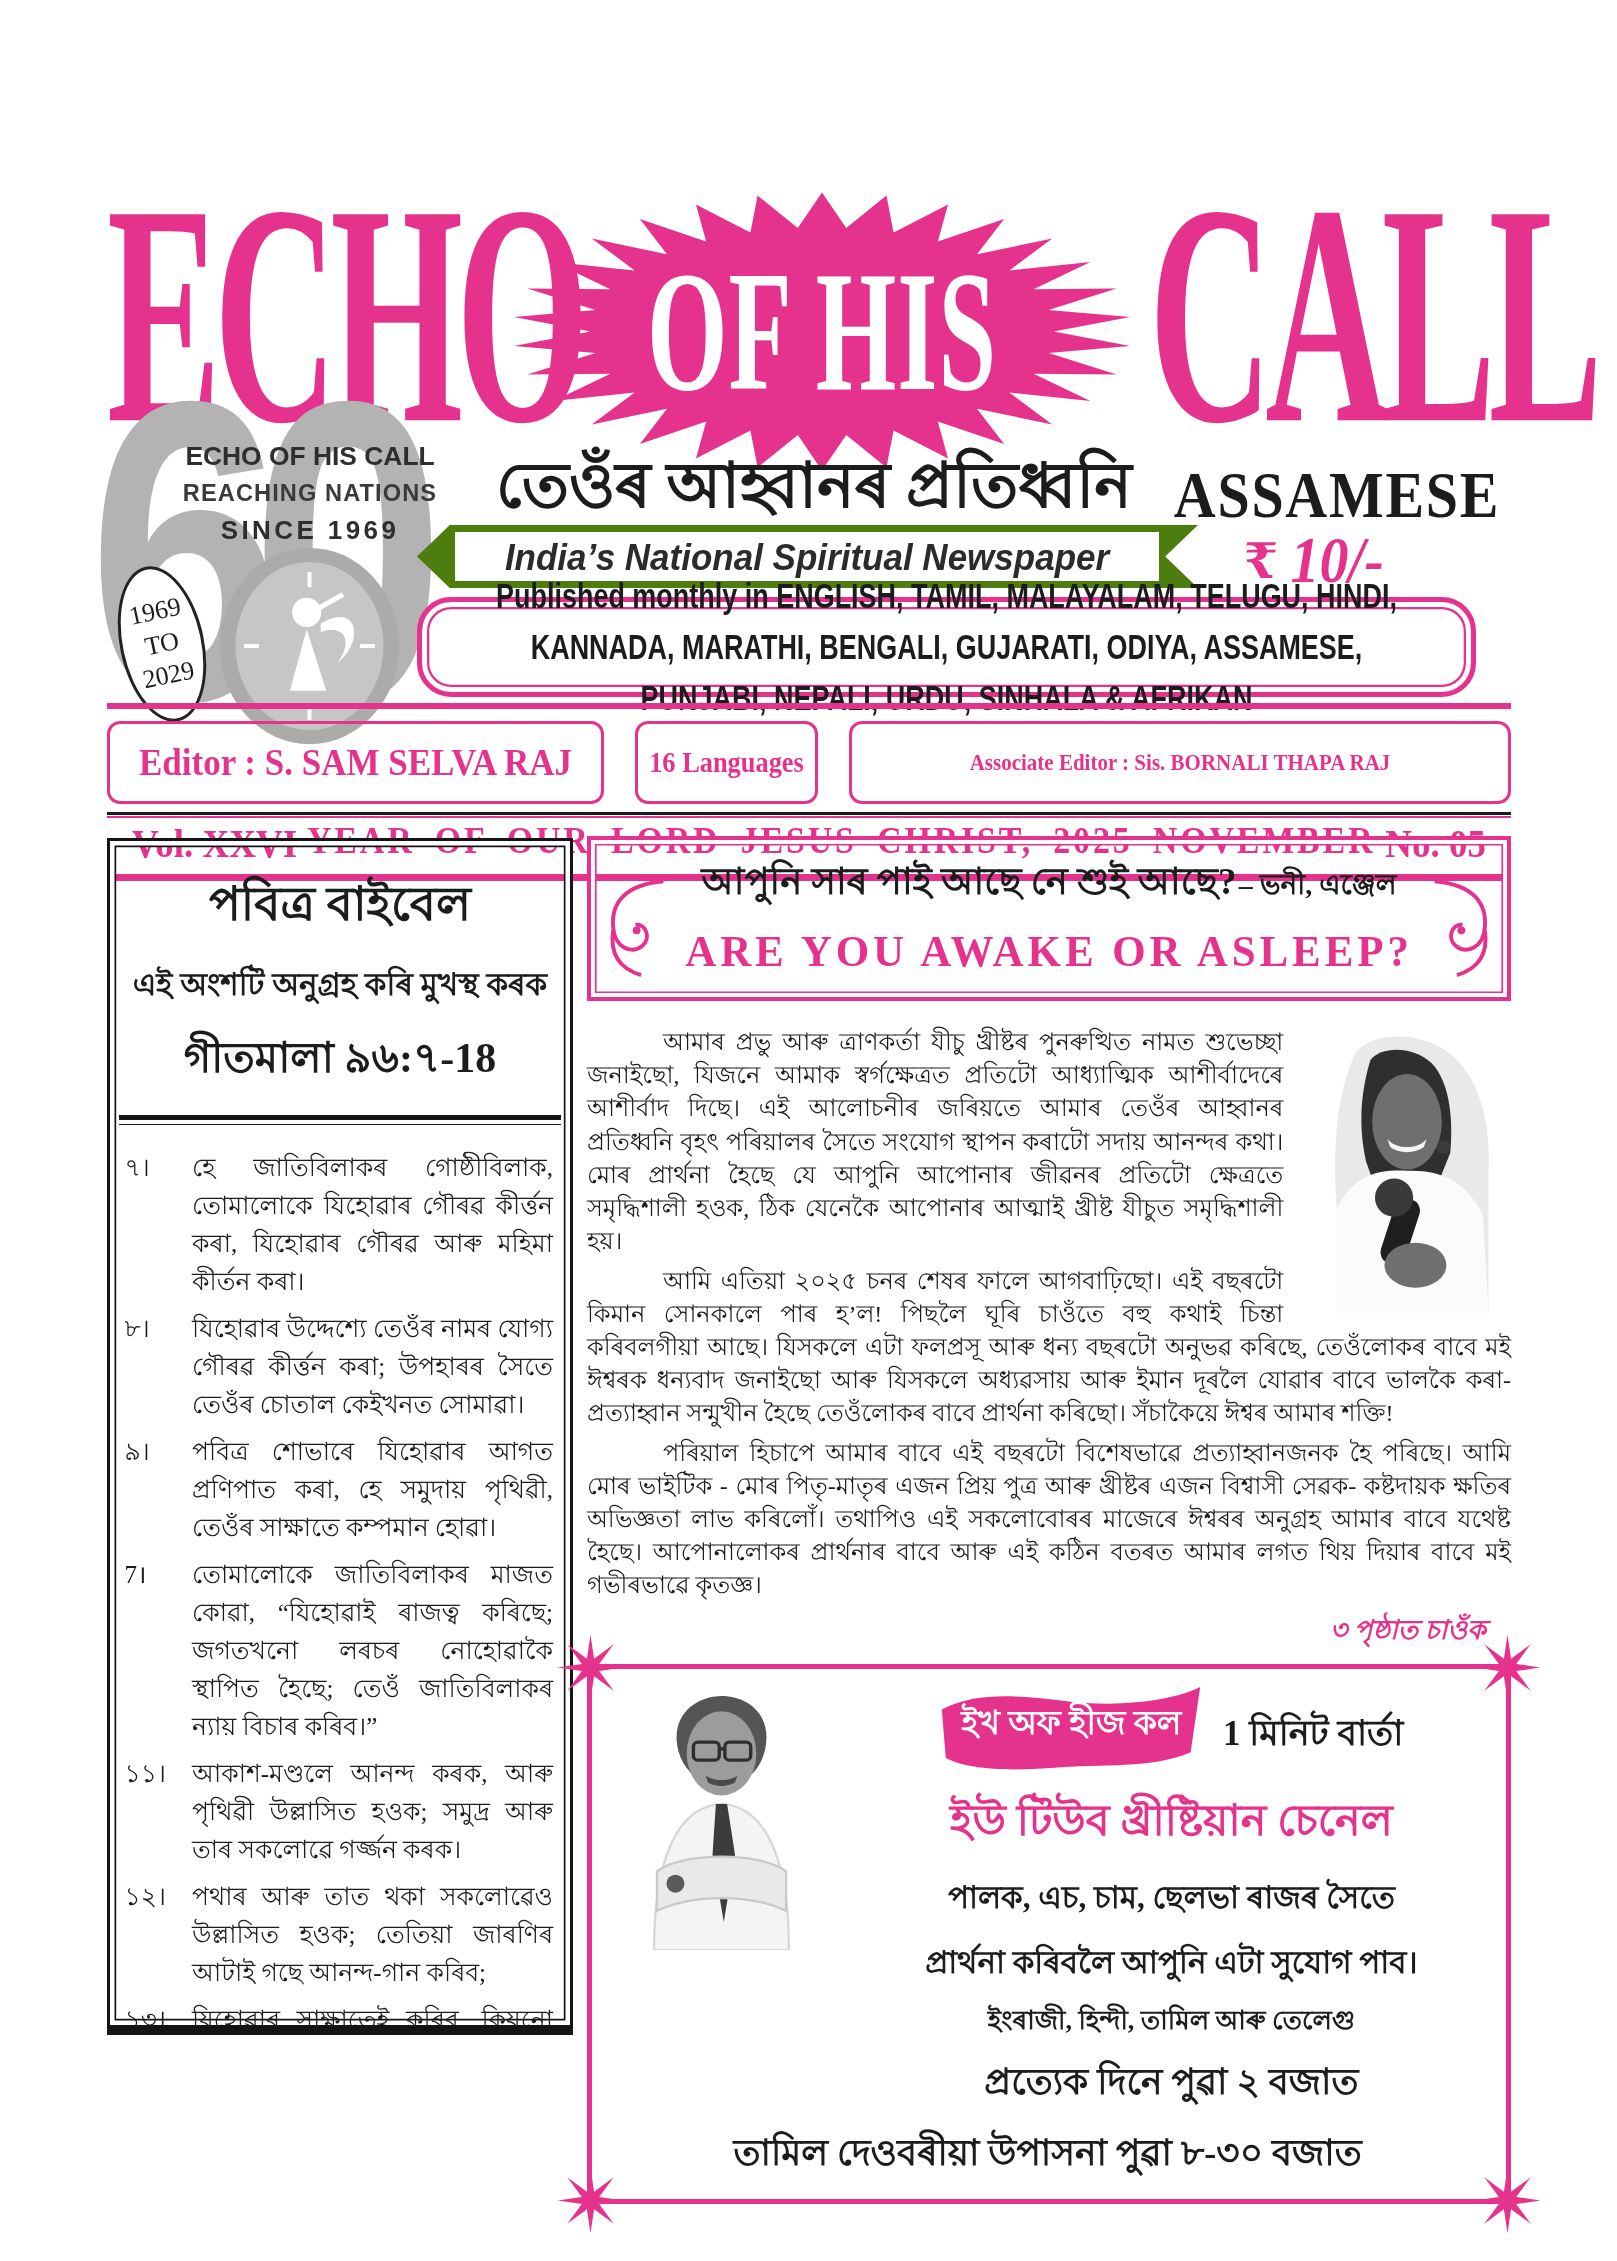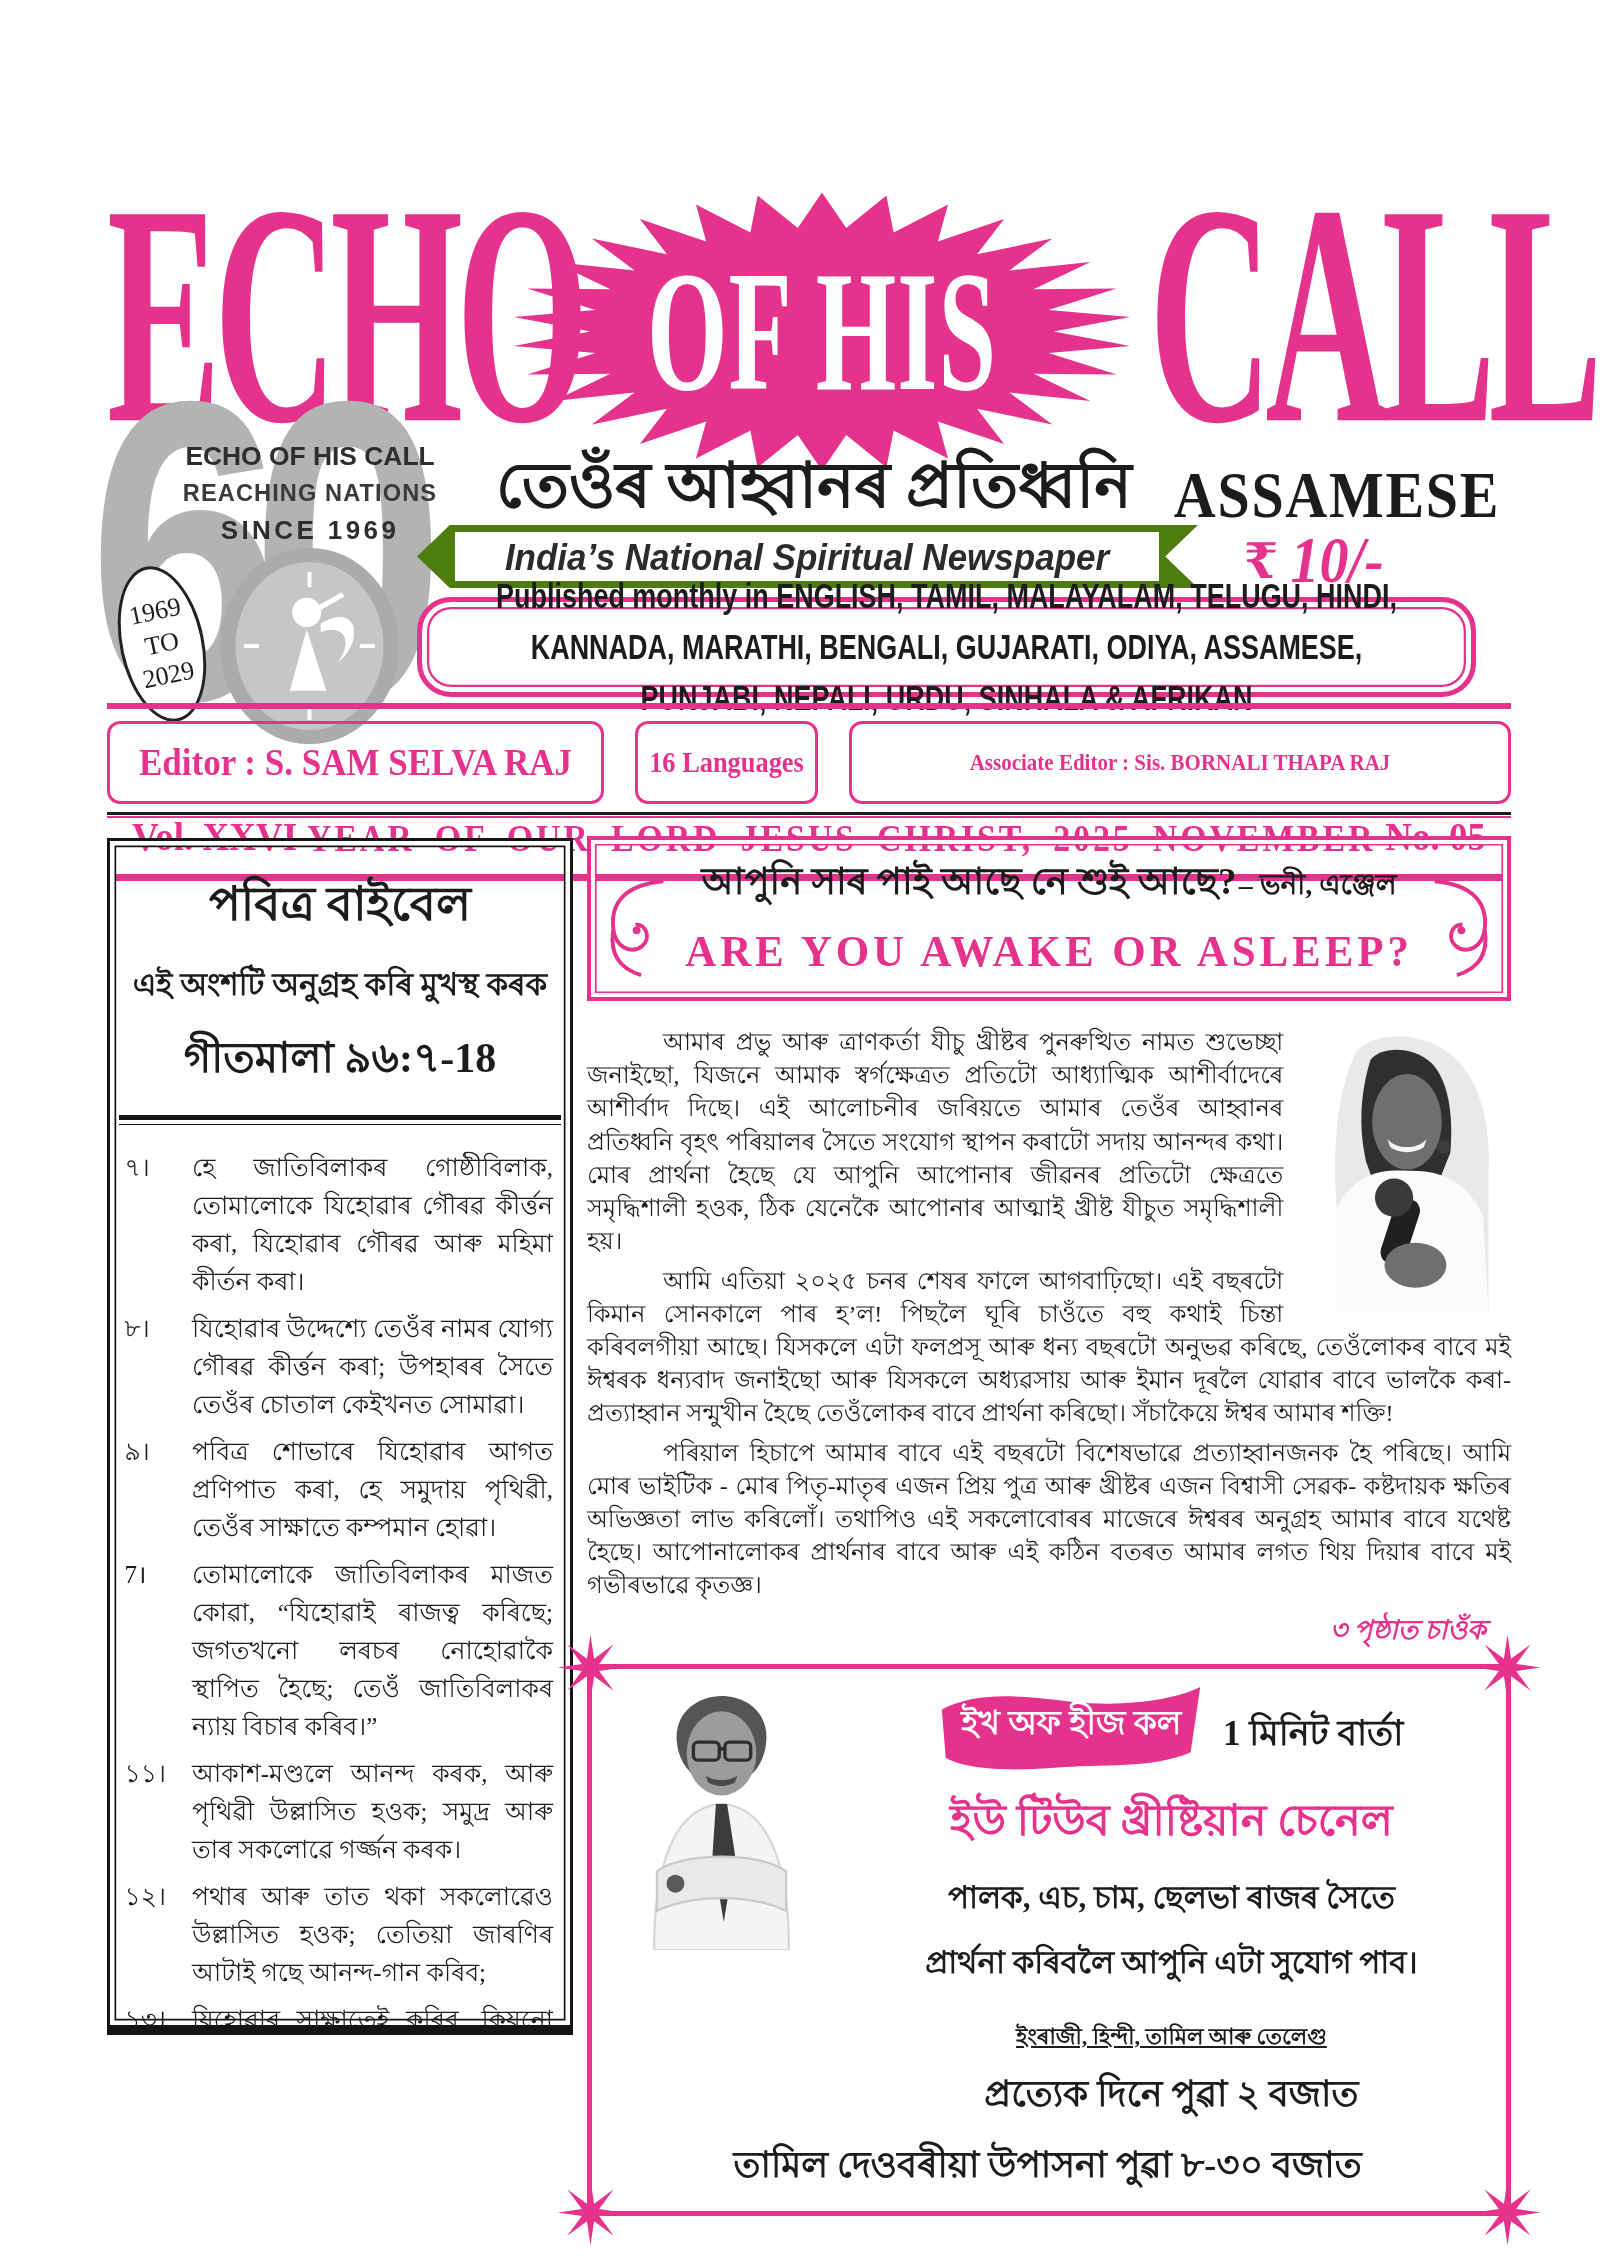--- a/index.html
+++ b/index.html
@@ -62,22 +62,22 @@
   .editor-row{position:absolute;left:107px;top:721px;width:1404px;height:83px;display:flex;gap:31px;}
   .pillbox{border:3.9px solid #E5338D;border-radius:13px;display:flex;align-items:center;justify-content:center;
           color:#E5338D;font-weight:bold;white-space:nowrap;box-sizing:border-box;}
   .pill-editor{flex:0 0 497px;font-size:35px;}
   .pill-lang{flex:0 0 183px;font-size:26.4px;}
   .pill-assoc{flex:1;font-size:21px;}
   .pillbox span{transform:scaleY(1.1);}
 
   
   .volbar{position:absolute;left:107px;top:816px;width:1404px;height:65px;border-top:2.8px solid #E5338D;
-          border-bottom:7.3px solid #E5338D;background:#fff;display:flex;align-items:flex-end;
-          justify-content:space-between;padding:16px 25px;box-sizing:border-box;color:#E5338D;font-weight:bold;}
+          border-bottom:7.3px solid #E5338D;background:#fff;display:flex;align-items:flex-start;
+          justify-content:space-between;padding:4px 25px;box-sizing:border-box;color:#E5338D;font-weight:bold;}
   .vol-left{font-size:37px;transform:scaleY(1.1);}
   .vol-center{font-size:34px;letter-spacing:2.8px;word-spacing:9px;transform:scaleY(1.1);}
   .vol-right{font-size:37px;transform:scaleY(1.1);}
 
   
   .bible{position:absolute;left:107px;top:838px;width:466px;height:1197px;border:3.9px solid #141414;
          border-bottom-width:10px;box-shadow:inset 0 0 0 4.5px #fff,inset 0 0 0 6.2px #141414;
          box-sizing:border-box;overflow:hidden;}
   .bible-head{padding:27px 17px 19px;text-align:center;}
   .bible-title{font-weight:bold;font-size:47px;}
@@ -118,21 +118,21 @@
   .promo-content{flex:1;text-align:center;}
   .promo-row1{display:flex;align-items:flex-end;gap:19.7px;justify-content:center;}
   .promo-ribbon{position:relative;width:264px;height:87px;flex:0 0 auto;}
   .promo-ribbon svg{position:absolute;inset:0;width:100%;height:100%;}
   .promo-ribbon .rb-label{position:absolute;inset:3.4px 5.6px 12.4px;display:flex;align-items:center;
          justify-content:center;color:#fff;font-weight:bold;font-size:33px;white-space:nowrap;}
   .promo-tag{font-weight:bold;font-size:35px;padding-bottom:7.9px;white-space:nowrap;}
   .promo-channel{color:#E5338D;font-weight:bold;font-size:43px;margin-top:14.6px;}
   .promo-line{font-size:31px;margin-top:14.6px;font-weight:600;}
   .promo-line2{font-size:31px;margin-top:12.4px;font-weight:600;}
-  .promo-langs{font-weight:bold;font-size:22px;margin-top:29px;text-decoration:underline;}
+  .promo-langs{font-weight:bold;font-size:26px;margin-top:10px;}
   .promo-daily{font-size:36px;margin-top:10px;font-weight:600;}
   .promo-sunday{text-align:center;font-weight:bold;font-size:36px;margin-top:11.2px;}
 </style>
 </head>
 <body>
 
 <div class="page">
 
   <div class="masthead">
     <div class="mast-word mast-left">ECHO</div>

